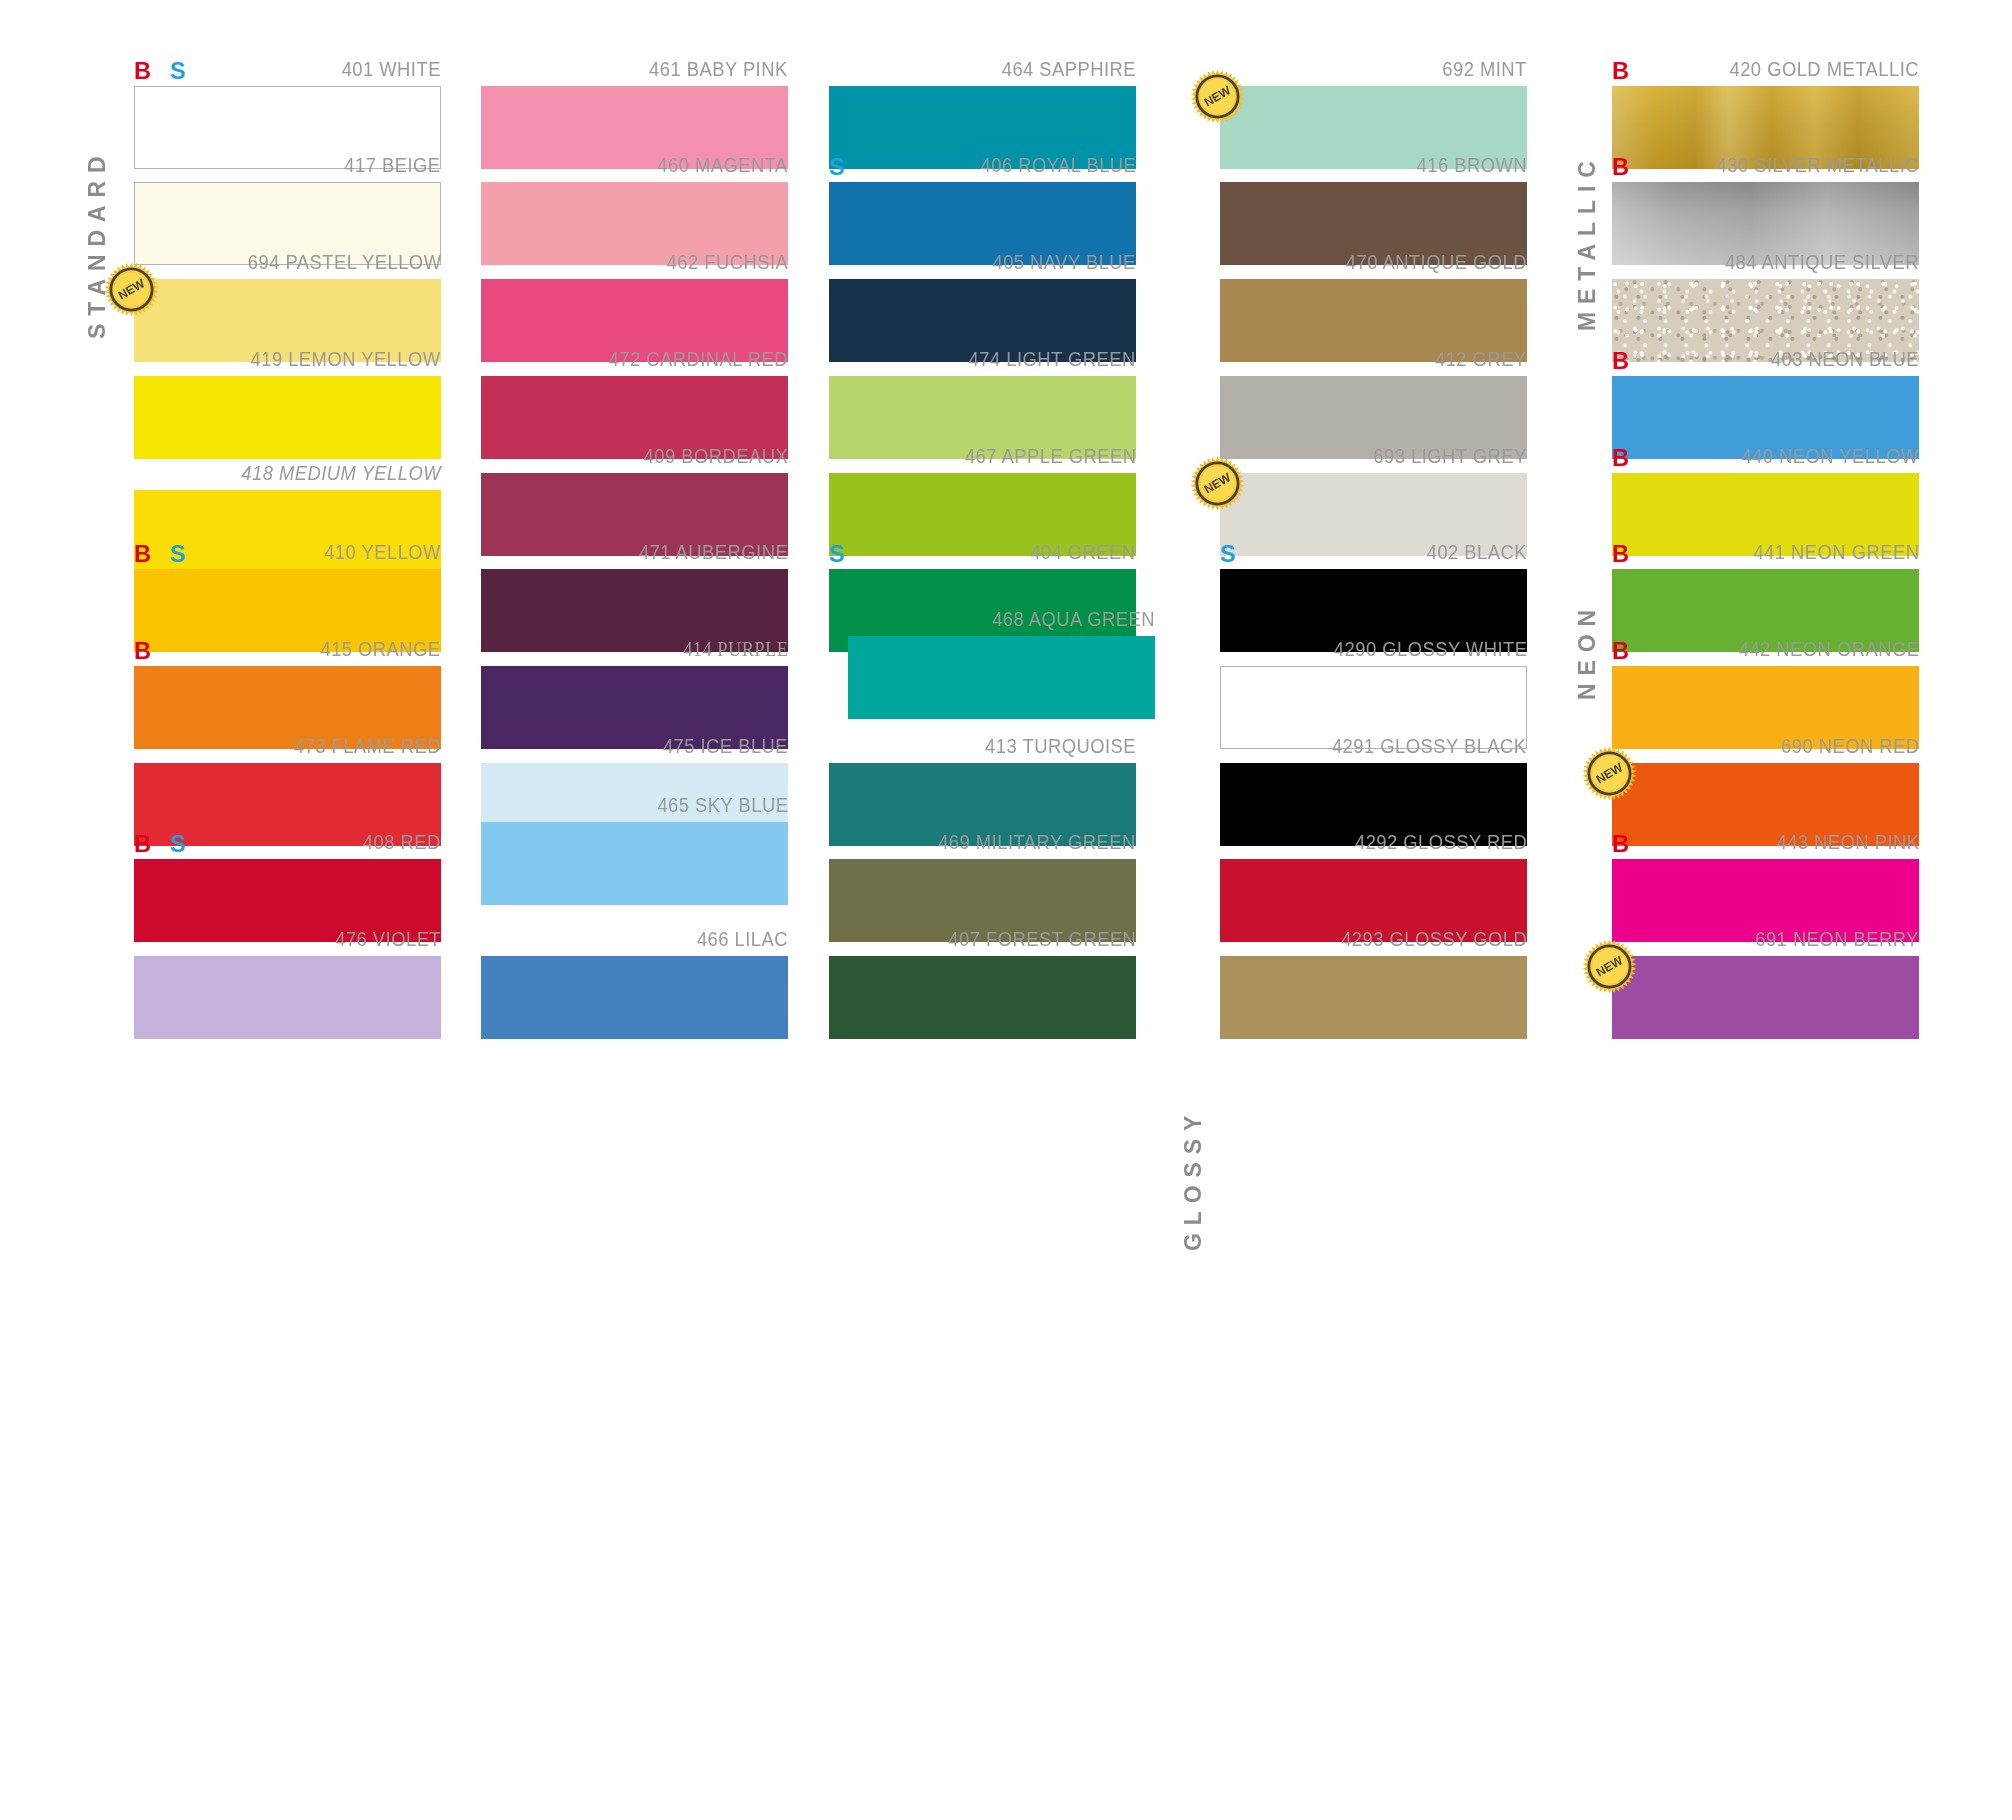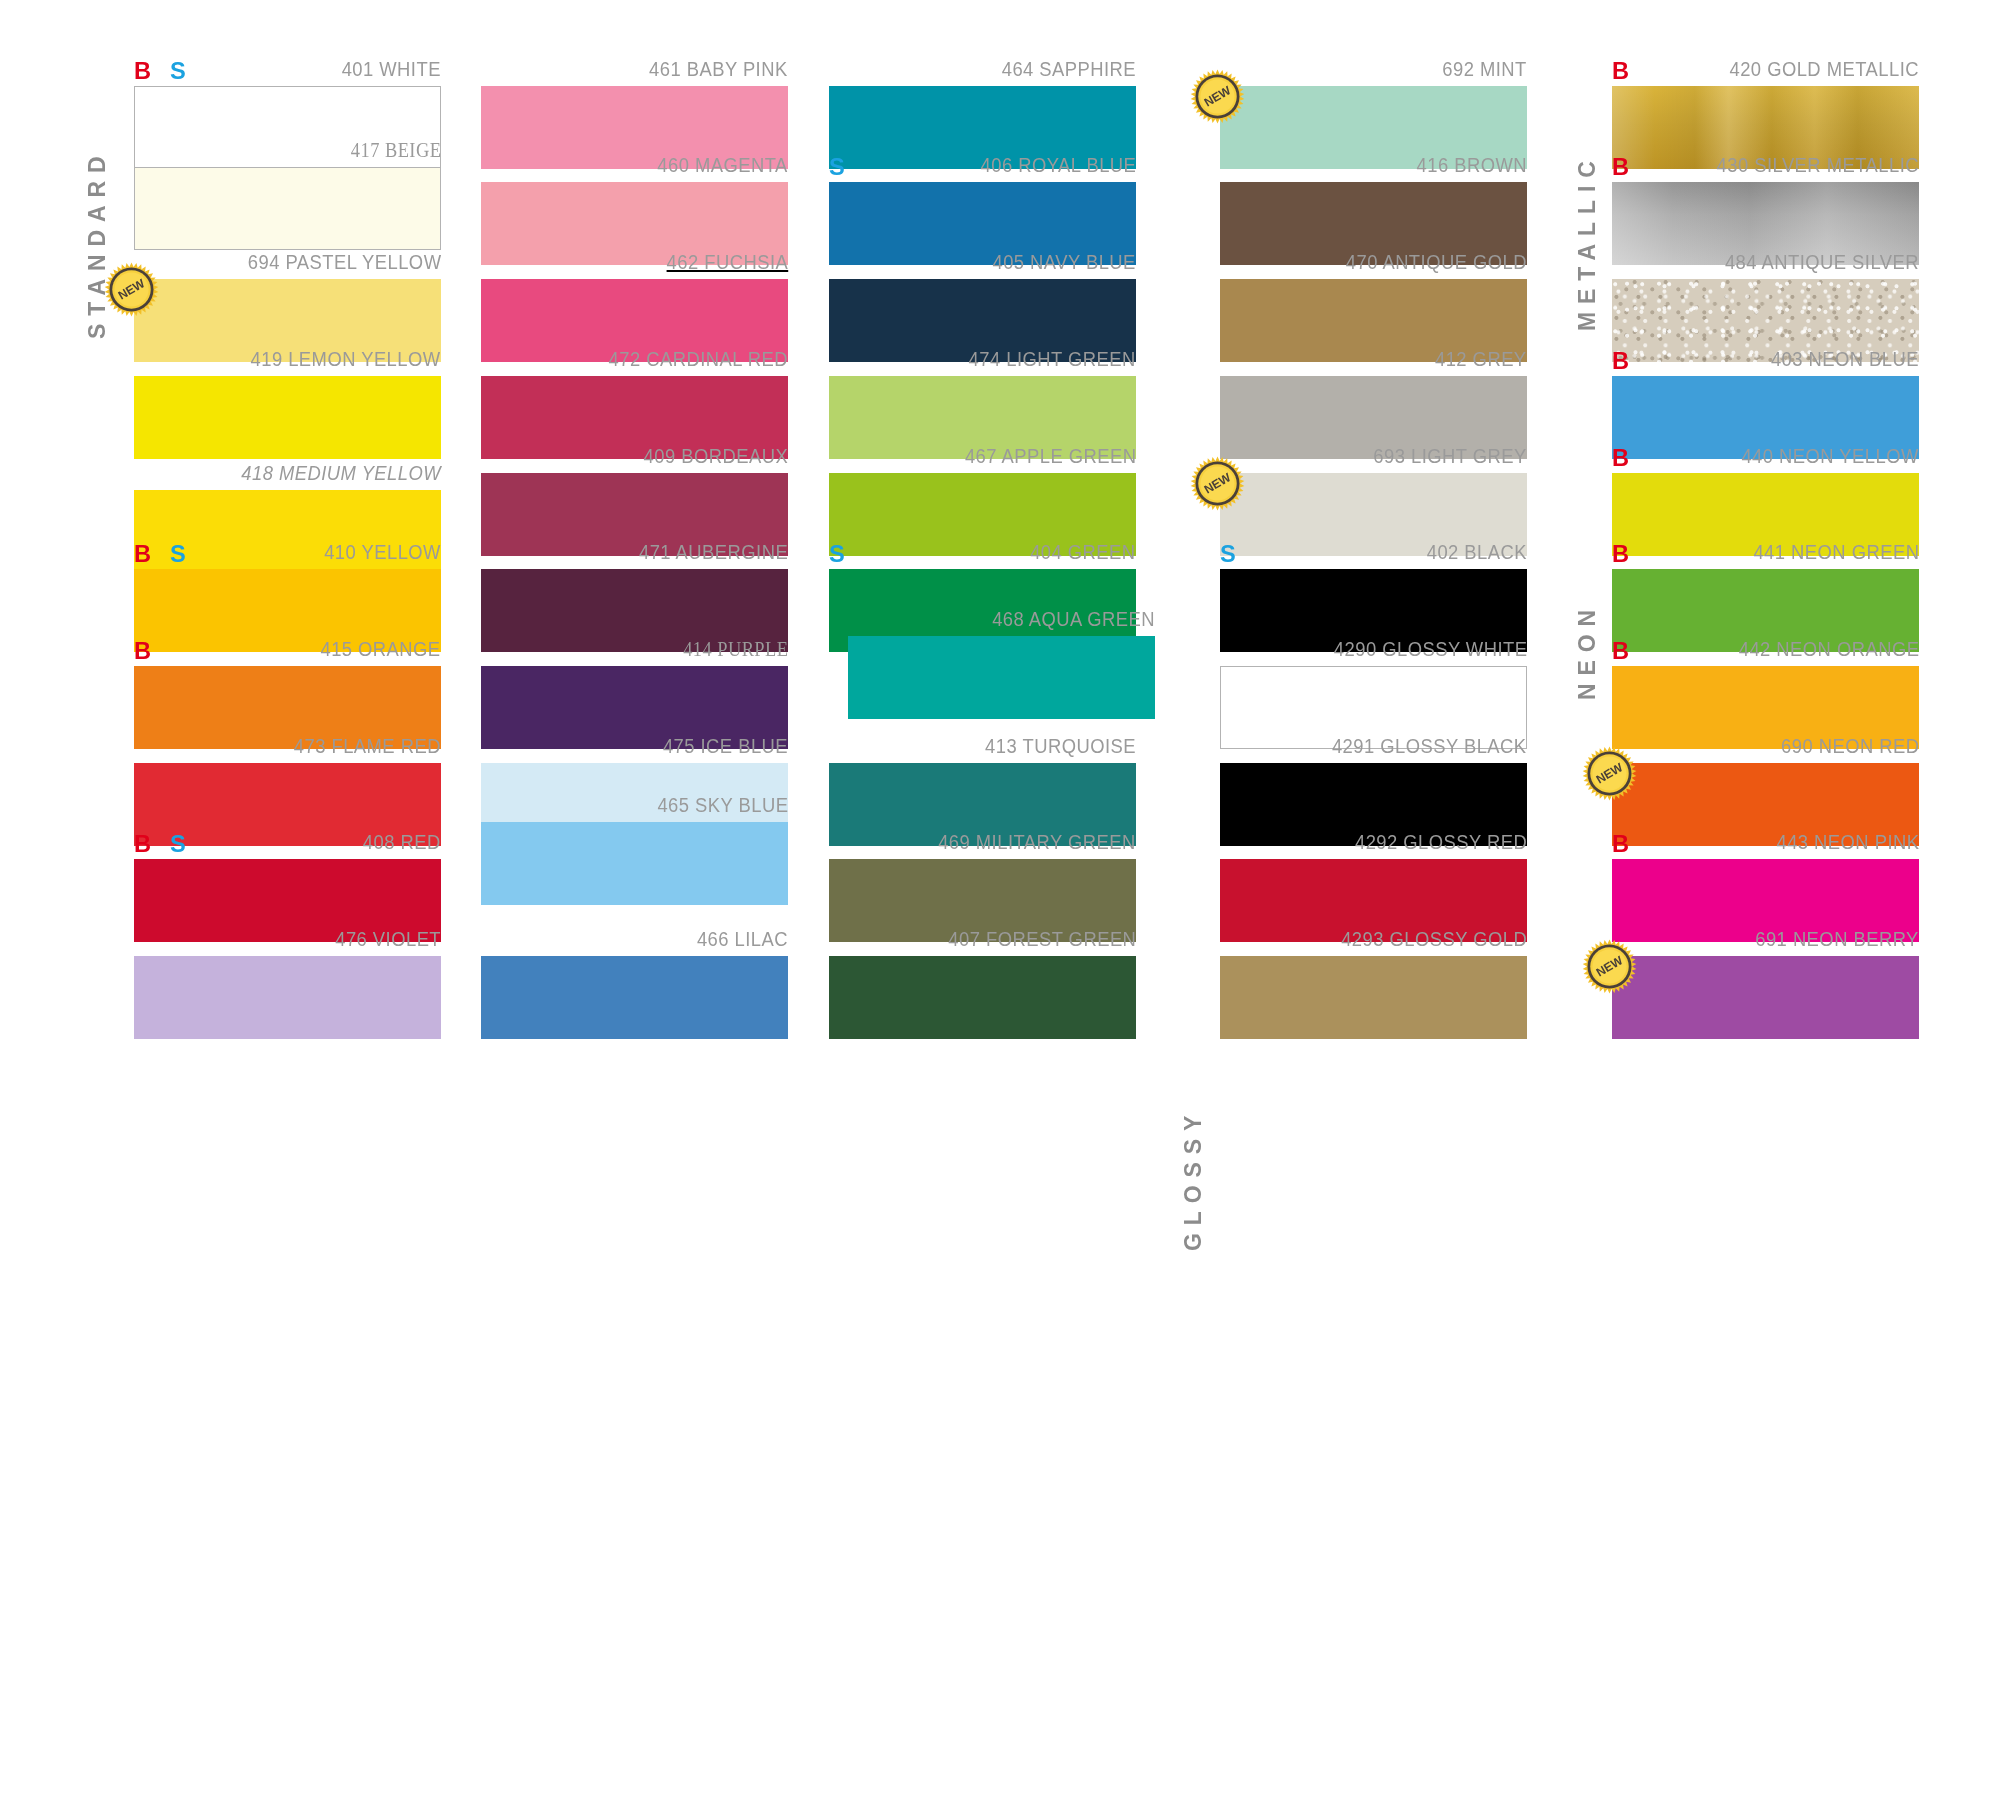--- a/index.html
+++ b/index.html
@@ -119,21 +119,21 @@
 
       <div class="hdr">
         <div class="flags">
             <span class="flag-b">B</span>
             <span class="flag-s">S</span>
           </div>
         <span class="name">401 WHITE</span>
       </div>
       <div class="swatch outlined" style="background:#ffffff;"></div>
     </div>
-    <div class="cell" style="left:134px;top:130px;font-family:Liberation Serif, serif;">
+    <div class="cell" style="left:134px;top:145px;">
 
       <div class="hdr">
 
         <span class="name">417 BEIGE</span>
       </div>
       <div class="swatch outlined" style="background:#fdfbe8;"></div>
     </div>
     <div class="cell" style="left:134px;top:242px;">
       <div class="new-badge" style="top:20.4px;">
   <svg viewBox="0 0 100 100">
@@ -225,21 +225,21 @@
       <div class="swatch" style="background:#f390ae;"></div>
     </div>
     <div class="cell" style="left:481px;top:145px;">
 
       <div class="hdr">
 
         <span class="name">460 MAGENTA</span>
       </div>
       <div class="swatch" style="background:#f4a0ac;"></div>
     </div>
-    <div class="cell" style="left:481px;top:242px;text-decoration:underline;">
+    <div class="cell" style="left:481px;top:242px;">
 
       <div class="hdr">
 
         <span class="name">462 FUCHSIA</span>
       </div>
       <div class="swatch" style="background:#e84a7f;"></div>
     </div>
     <div class="cell" style="left:481px;top:339px;">
 
       <div class="hdr">

